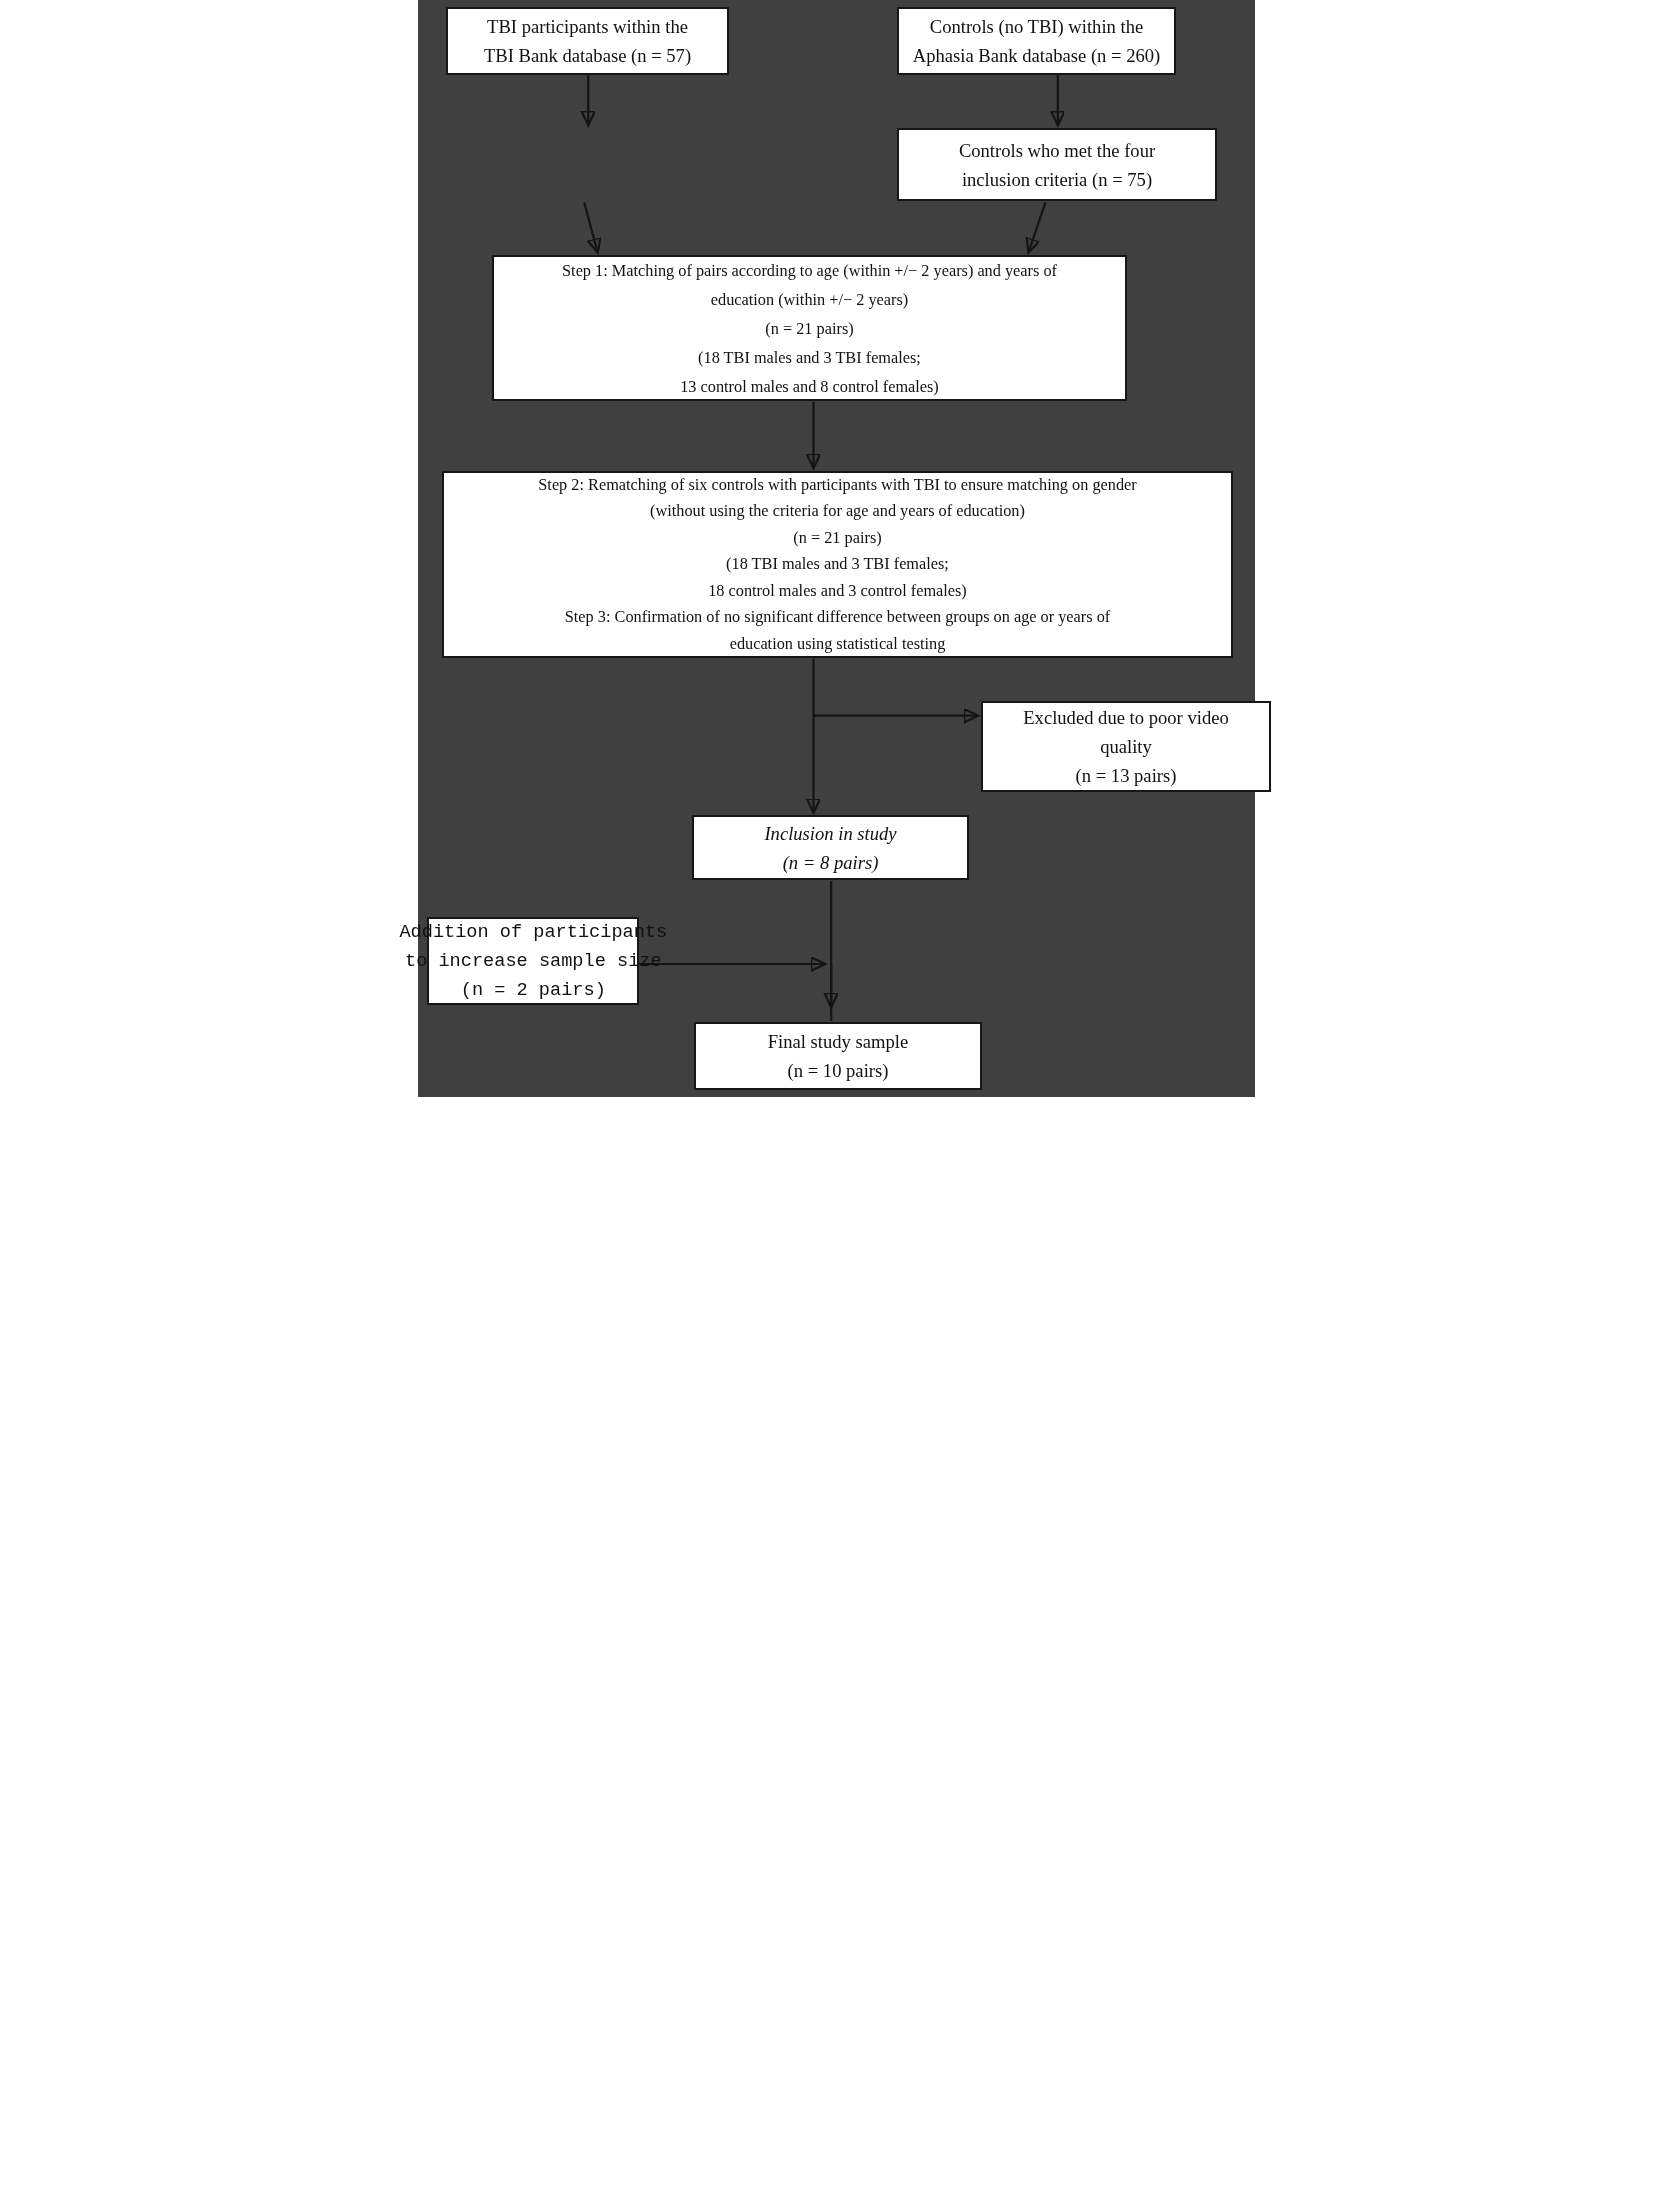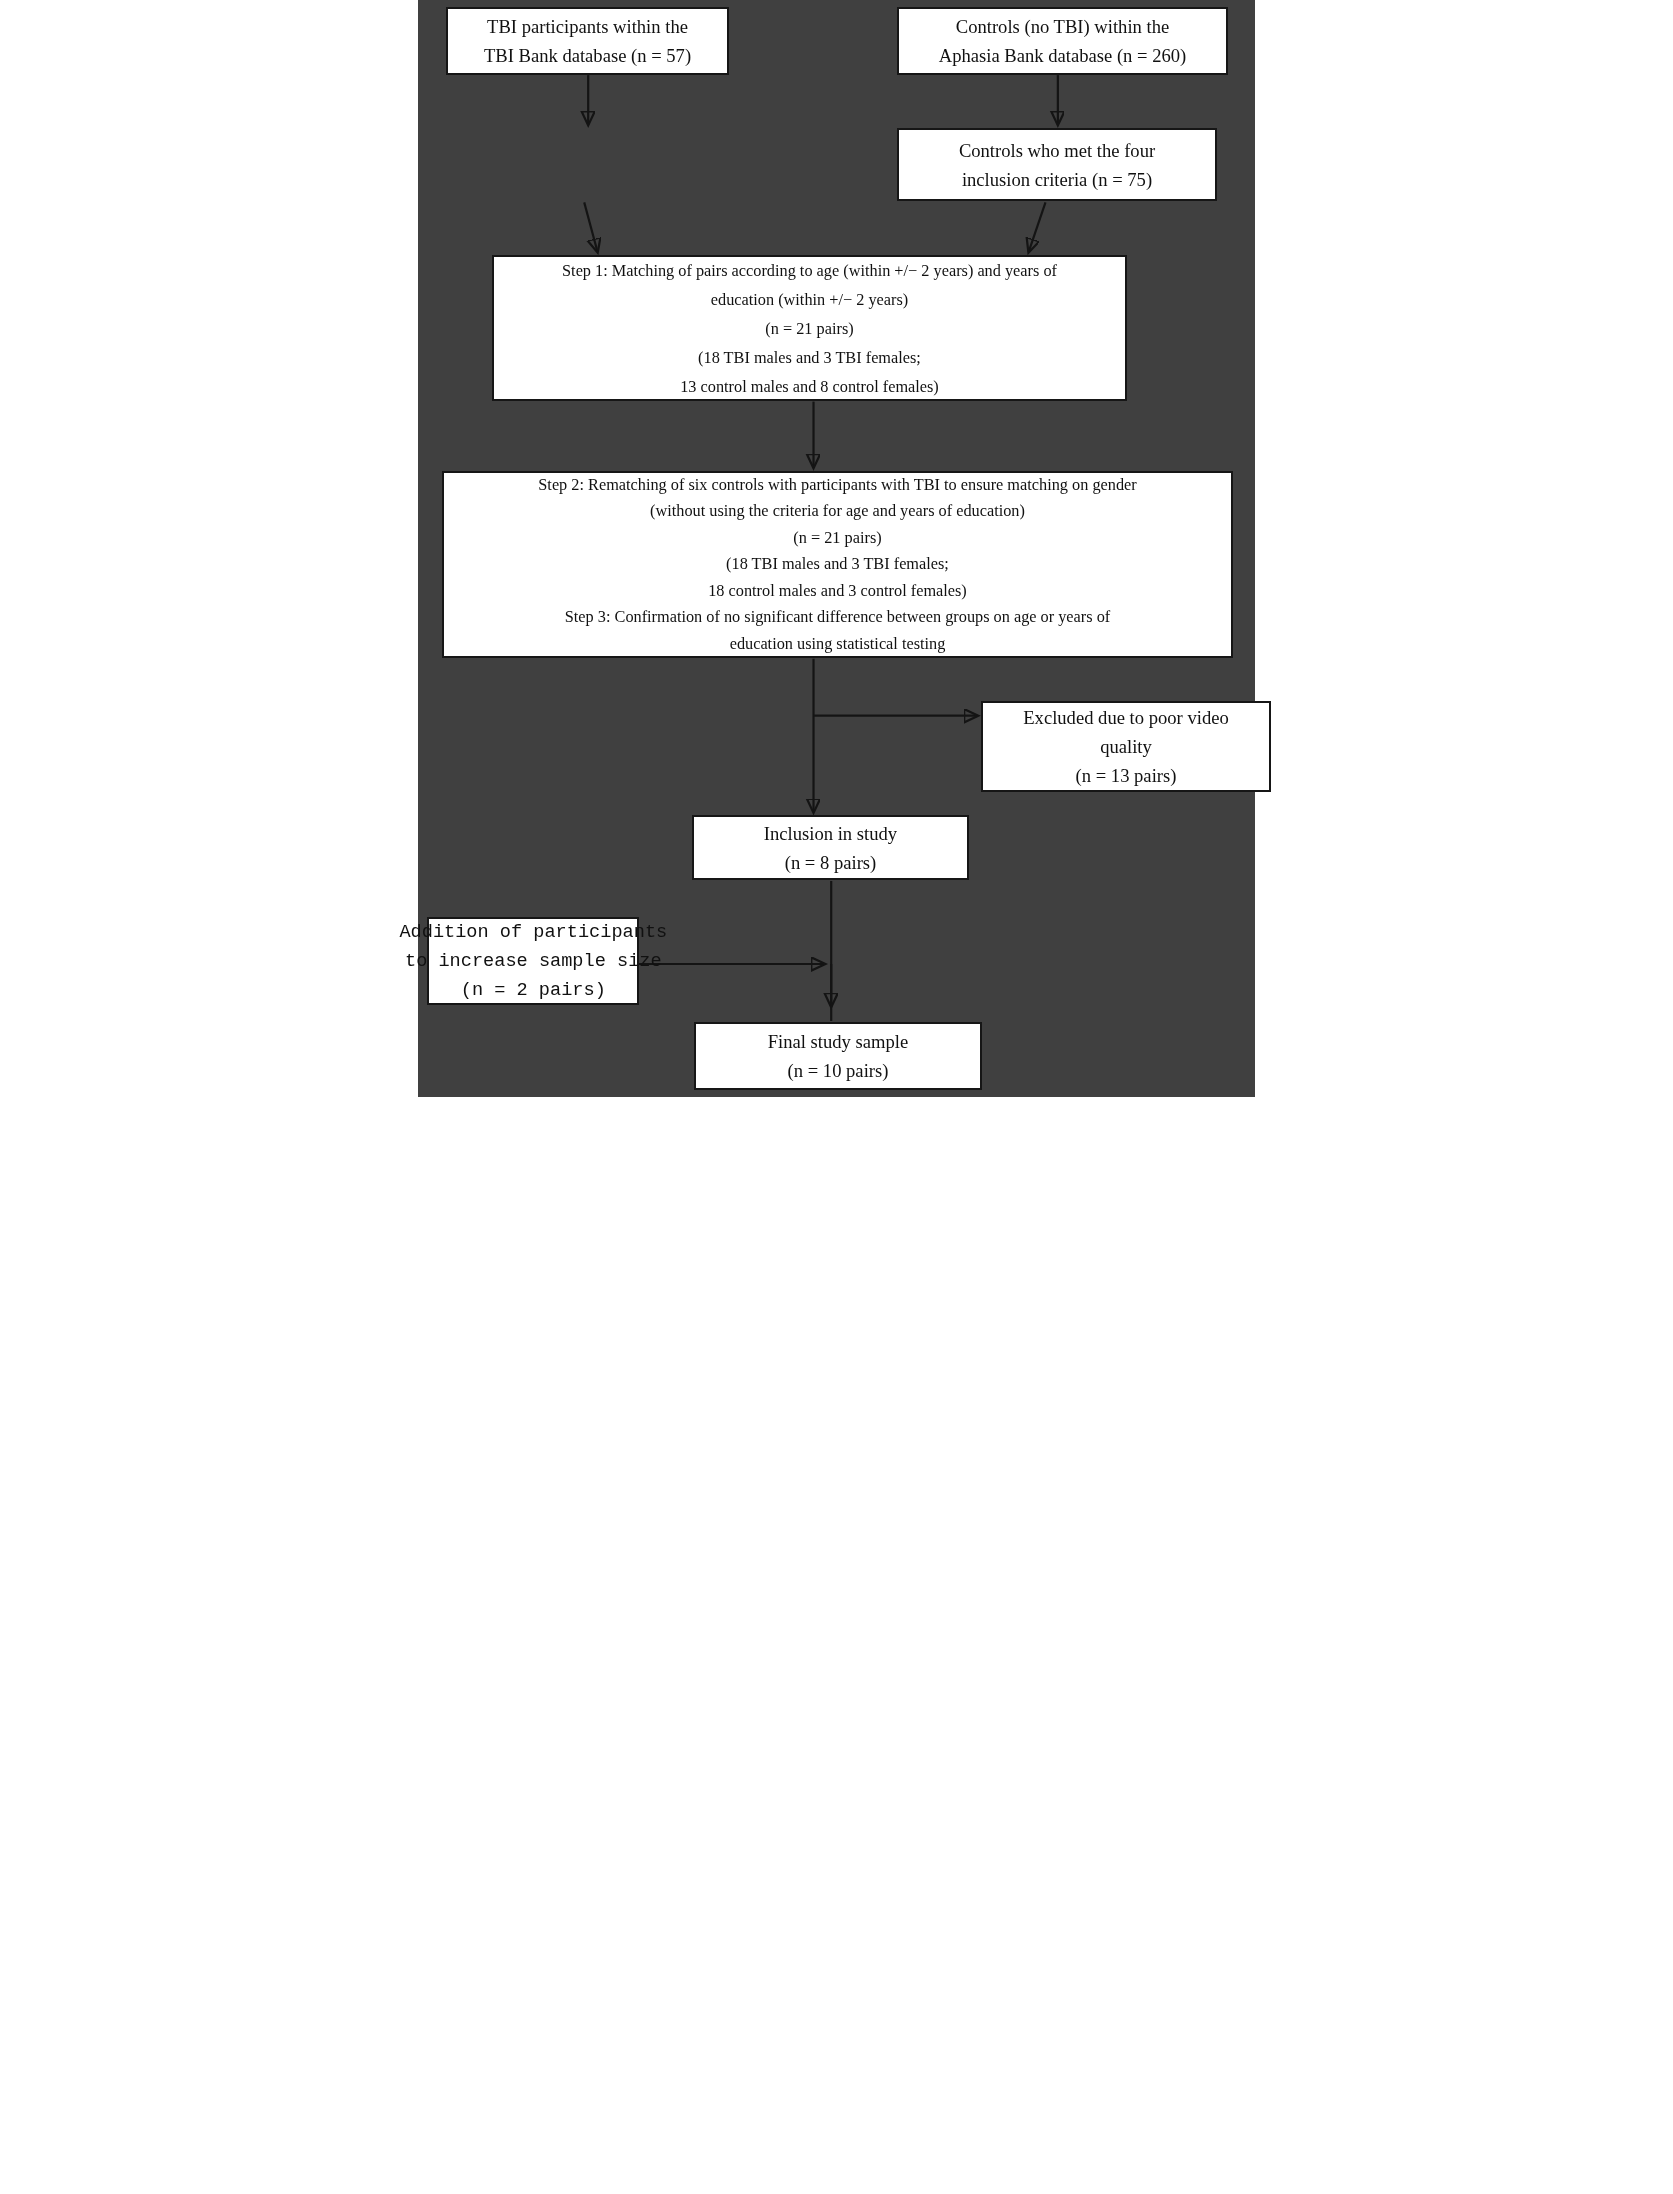--- a/index.html
+++ b/index.html
@@ -37,27 +37,27 @@
     font-size: 16.3px;
   }
   #box-step23 .line {
     line-height: 26.5px;
   }
   #box-step1 .line {
     line-height: 29px;
   }
   
   #box-tbi-db      { left: 28px;   top: 6.6px;   width: 283px;  height: 68px; }
-  #box-ctrl-db     { left: 479px; top: 6.6px;   width: 331px;  height: 68px; }
+  #box-ctrl-db     { left: 479px; top: 6.6px;   width: 279px;  height: 68px; }
   #box-tbi-incl    { left: 32px;   top: 128px;  width: 303px;  height: 73px; }
   #box-ctrl-incl   { left: 479px; top: 128px;  width: 320px;  height: 73px; }
   #box-step1       { left: 74px;  top: 255px;  width: 635px; height: 146px; }
   #box-step23      { left: 24px;   top: 471px; width: 791px; height: 187px; }
   #box-excluded    { left: 563px; top: 701px; width: 290px;  height: 91px; }
-  #box-inclusion   { left: 274px;  top: 815px; width: 277px;  height: 65px; }
+  #box-inclusion   { left: 274px;  top: 815px; width: 277px;  height: 65px; font-style: italic; }
   #box-addition    { left: 9.3px;   top: 917px; width: 212px;  height: 88px; font-family: Liberation Mono, monospace; }
   #box-final       { left: 276px;  top: 1022px; width: 288px;  height: 68px; }
   .connectors {
     position: absolute;
     left: 0;
     top: 0;
     width: 837px;
     height: 1097px;
     z-index: 1;
     pointer-events: none;

